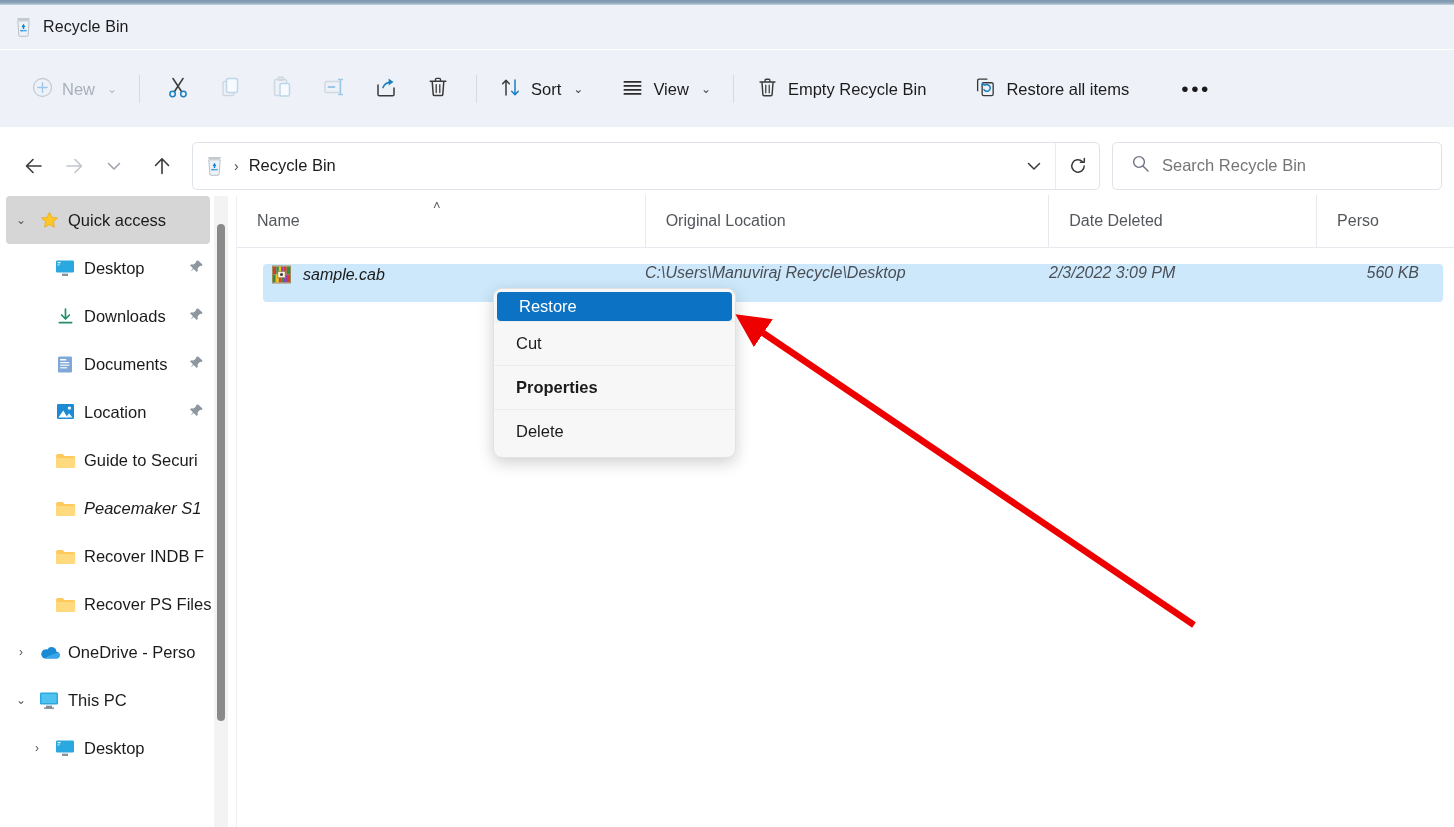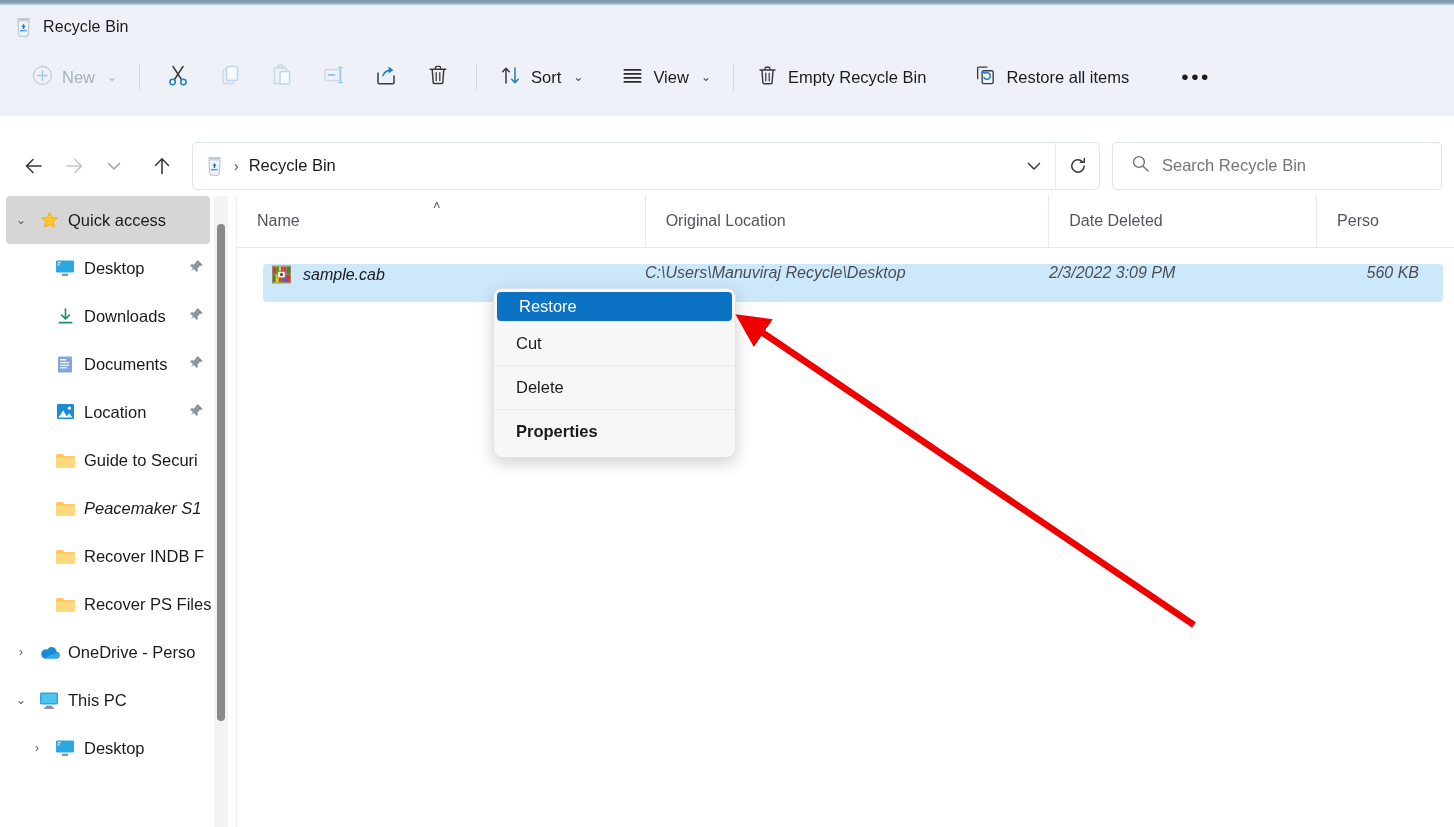--- a/index.html
+++ b/index.html
@@ -33,21 +33,21 @@
   .title-text {
     font-size: 16px; color: #1b1b1b; margin-left: 10px;
     letter-spacing: .1px;
   }
 
   
   .rbicon { width: 19px; height: 20px; display: block; }
 
   
   .cmdbar {
-    position: absolute; top: 38px; left: 0;
+    position: absolute; top: 50px; left: 0;
     width: 1454px; height: 78px;
     background: #eef2f8;
     display: flex; align-items: center;
     padding-left: 22px;
   }
   .cmd-btn {
     display: flex; align-items: center; gap: 9px;
     height: 40px; padding: 0 10px;
     border-radius: 5px; cursor: default;
     font-size: 16.5px; color: #1b1b1b;
@@ -630,22 +630,22 @@
       <div class="cell" style="width:404px">C:\Users\Manuviraj Recycle\Desktop</div>
       <div class="cell" style="width:268px">2/3/2022 3:09 PM</div>
       <div class="cell size" style="width:126px">560 KB</div>
     </div>
   </div>
 
   <div class="ctxmenu">
     <div id="ctx-list">
         <div class="ctx-item highlight">Restore</div>
         <div class="ctx-item">Cut</div>
+        <div class="ctx-item bold">Properties</div>
         <div class="ctx-item">Delete</div>
-        <div class="ctx-item bold">Properties</div>
       </div>
   </div>
 
   <svg class="arrow-svg">
     <defs>
       <marker id="ahead" markerWidth="5.2" markerHeight="5.2" refX="3.6" refY="2.6" orient="auto">
         <path d="M0,0 L5.2,2.6 L0,5.2 z" fill="#ee0000"></path>
       </marker>
     </defs>
     <line x1="1194" y1="625" x2="744" y2="320" stroke="#ee0000" stroke-width="6.5" stroke-linecap="butt" marker-end="url(#ahead)"></line>

